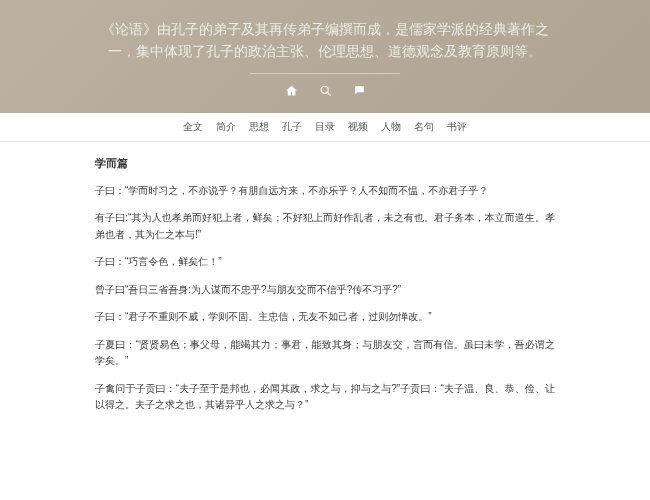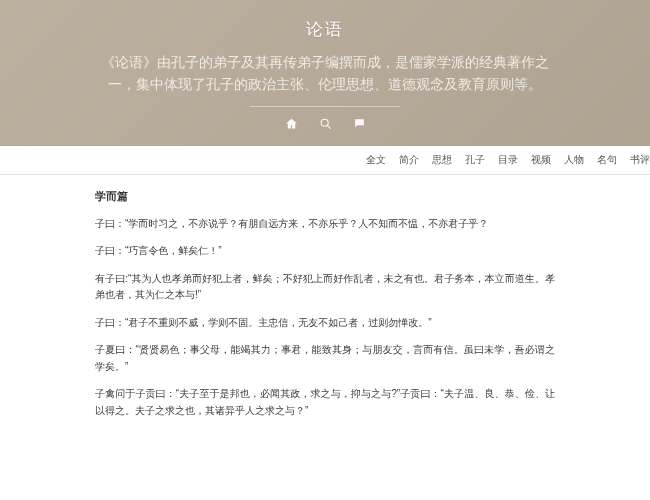--- a/index.html
+++ b/index.html
@@ -70,21 +70,21 @@
   }
   .hero-icon svg { display: block; }
 
   
   .navbar {
     border-bottom: 1px solid #e4e4e4;
     background: #ffffff;
     height: 28px;
     display: flex;
     align-items: center;
-    justify-content: flex-end;
+    justify-content: center;
   }
   .nav-list {
     display: flex;
     align-items: center;
     gap: 13px;
   }
   .nav-item {
     font-size: 10px;
     color: #555555;
     cursor: pointer;
@@ -108,21 +108,20 @@
     margin: 0 0 11px 0;
     text-align: justify;
   }
 </style>
 </head>
 <body>
 
 <div class="page">
 
   <div class="hero">
-    <div class="hero-title">论语</div>
     <div class="hero-desc">《论语》由孔子的弟子及其再传弟子编撰而成，是儒家学派的经典著作之一，集中体现了孔子的政治主张、伦理思想、道德观念及教育原则等。</div>
     <div class="hero-divider"></div>
     <div class="hero-icons">
       <span class="hero-icon">
         <svg width="13" height="13" viewBox="0 0 24 24" fill="currentColor">
             <path d="M12 3 2 12h3v9h6v-6h2v6h6v-9h3z"></path>
           </svg>
       </span>
       <span class="hero-icon">
         <svg width="13" height="13" viewBox="0 0 24 24" fill="none" stroke="currentColor" stroke-width="2">
@@ -148,21 +147,22 @@
       <span class="nav-item">视频</span>
       <span class="nav-item">人物</span>
       <span class="nav-item">名句</span>
       <span class="nav-item">书评</span>
     </div>
   </div>
 
   <div class="content">
     <div class="chapter-title">学而篇</div>
     <p class="para">子曰：“学而时习之，不亦说乎？有朋自远方来，不亦乐乎？人不知而不愠，不亦君子乎？</p>
+    <p class="para">有子曰:“其为人也孝弟而好犯上者，鲜矣；不好犯上而好作乱者，未之有也。君子务本，本立而道生。孝弟也者，其为仁之本与!”</p>
     <p class="para">子曰：“巧言令色，鲜矣仁！”</p>
-    <p class="para">有子曰:“其为人也孝弟而好犯上者，鲜矣；不好犯上而好作乱者，未之有也。君子务本，本立而道生。孝弟也者，其为仁之本与!”</p>
+    <p class="para">曾子曰“吾日三省吾身:为人谋而不忠乎?与朋友交而不信乎?传不习乎?”</p>
     <p class="para">子曰：“君子不重则不威，学则不固。主忠信，无友不如己者，过则勿惮改。”</p>
     <p class="para">子夏曰：“贤贤易色；事父母，能竭其力；事君，能致其身；与朋友交，言而有信。虽曰未学，吾必谓之学矣。”</p>
     <p class="para">子禽问于子贡曰：“夫子至于是邦也，必闻其政，求之与，抑与之与?”子贡曰：“夫子温、良、恭、俭、让以得之。夫子之求之也，其诸异乎人之求之与？”</p>
 
   </div>
 
 </div>
 
 </body></html>

